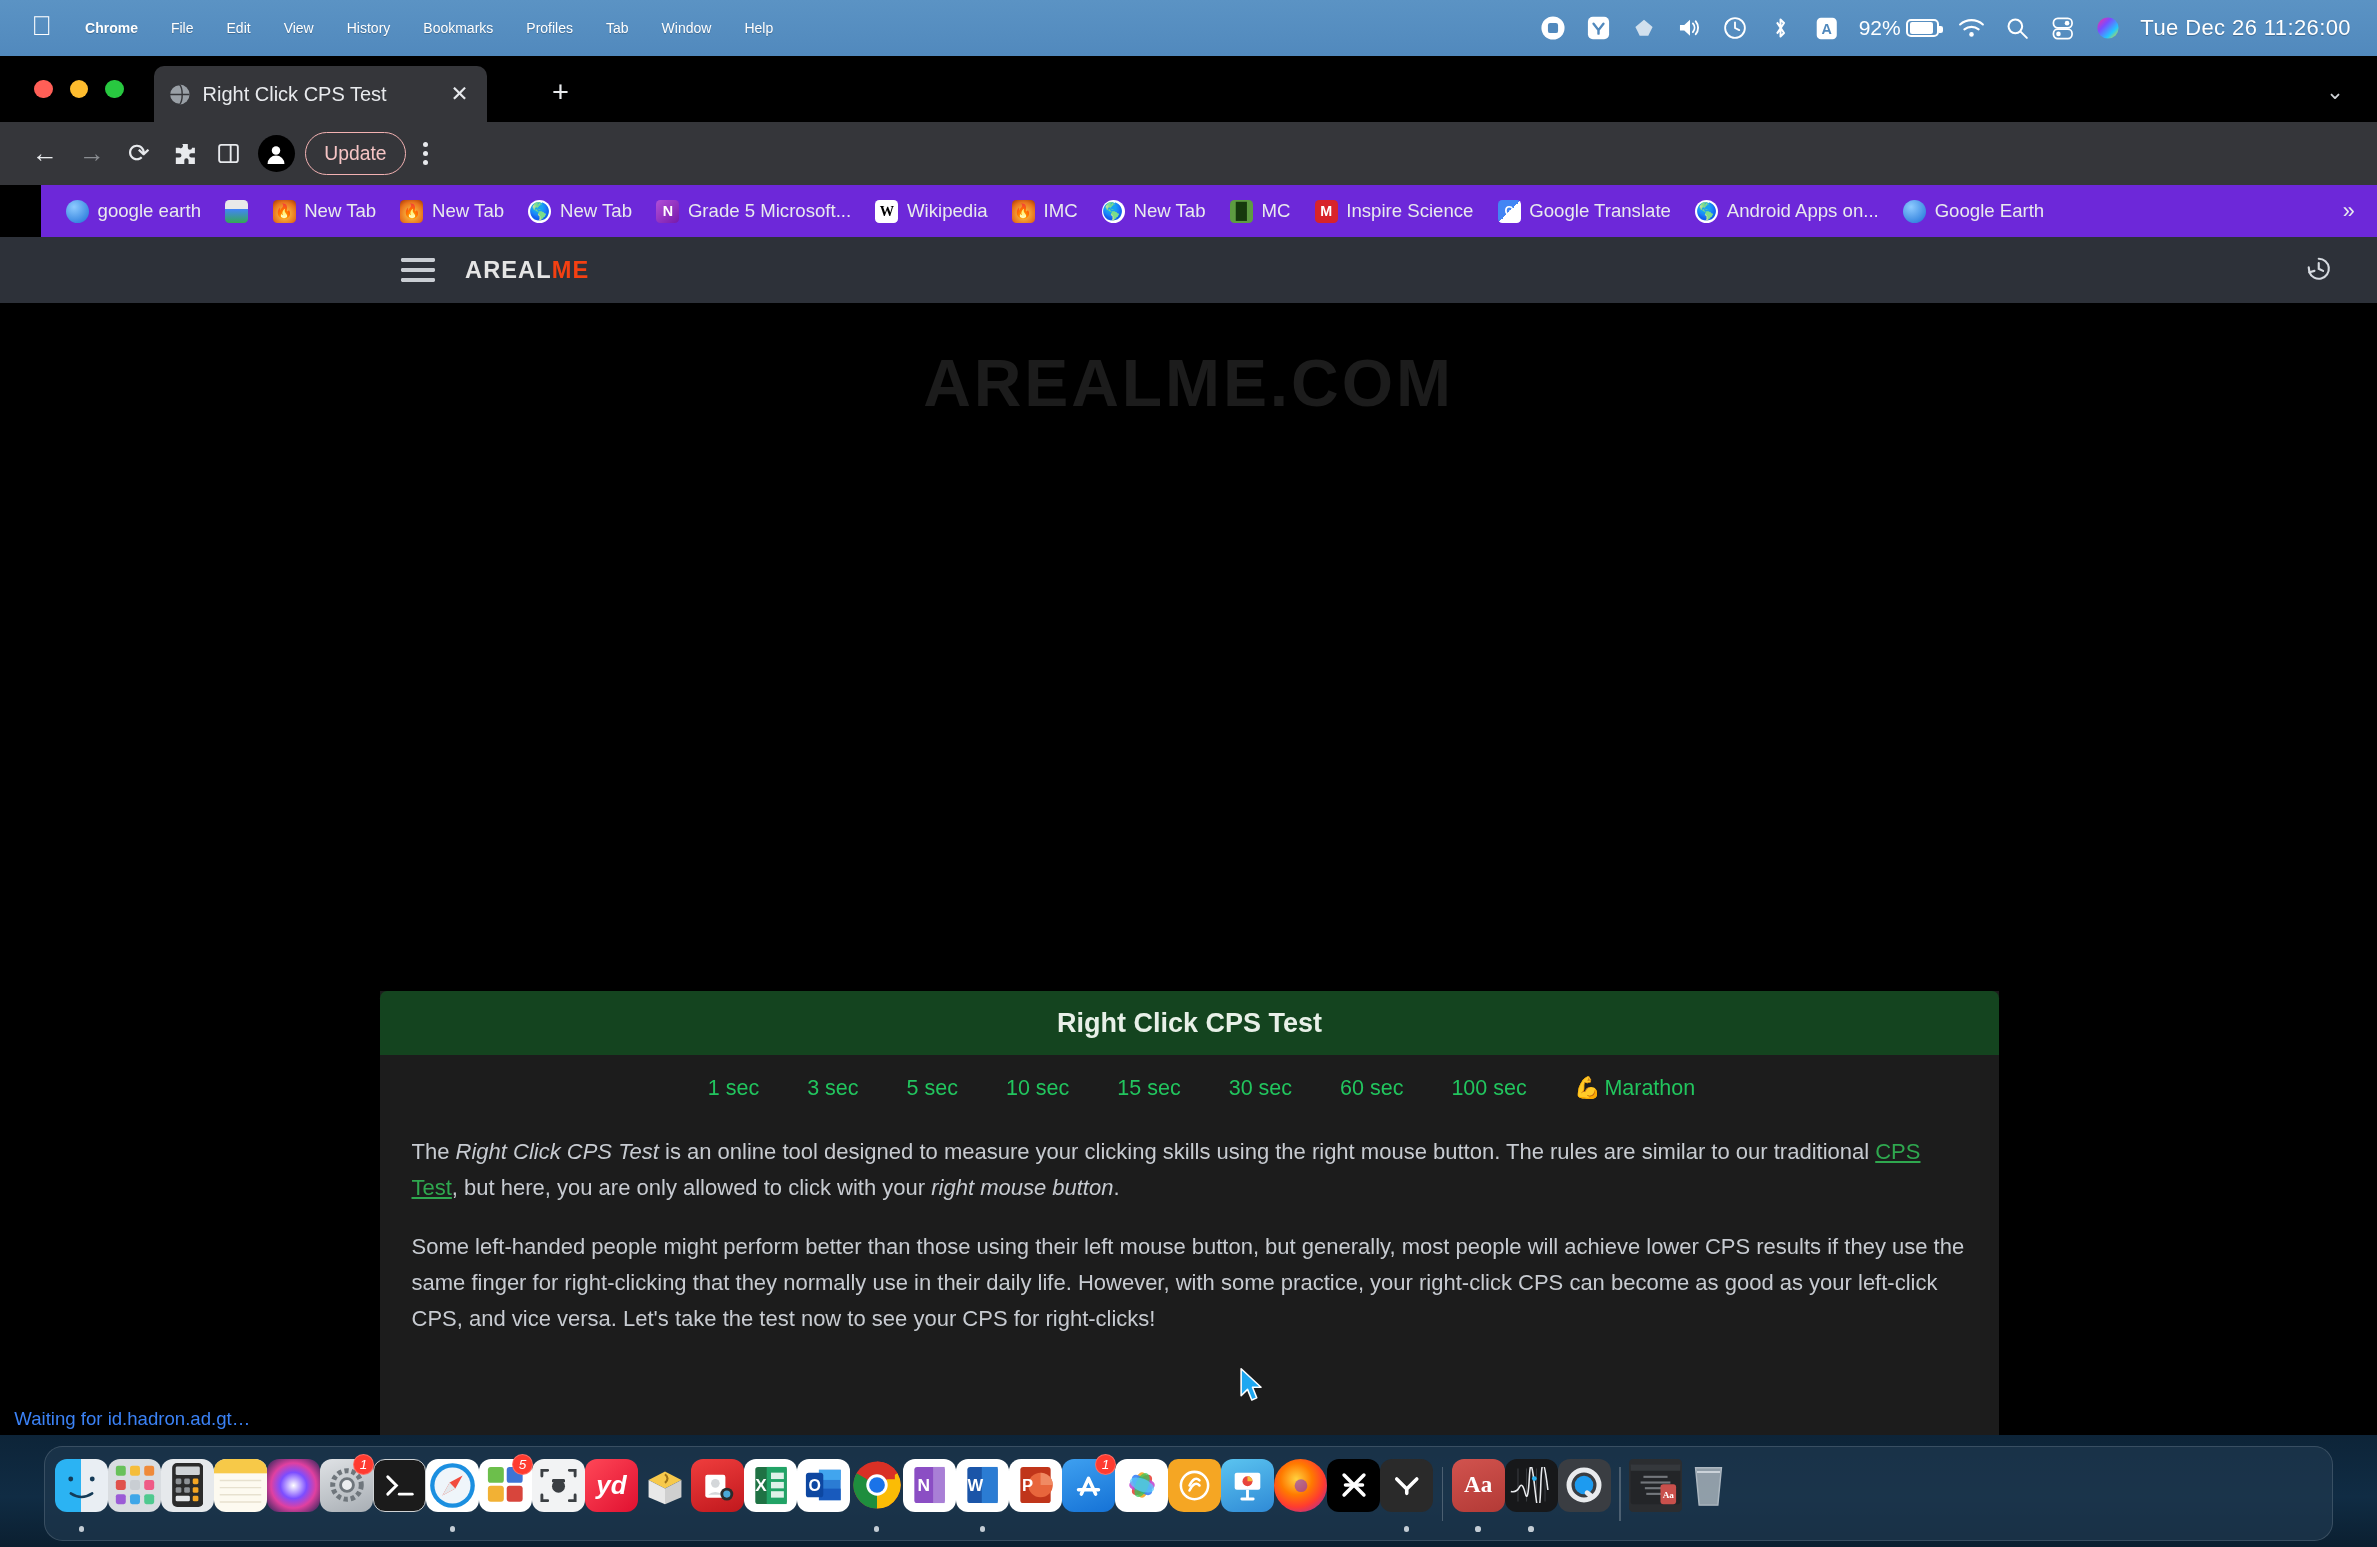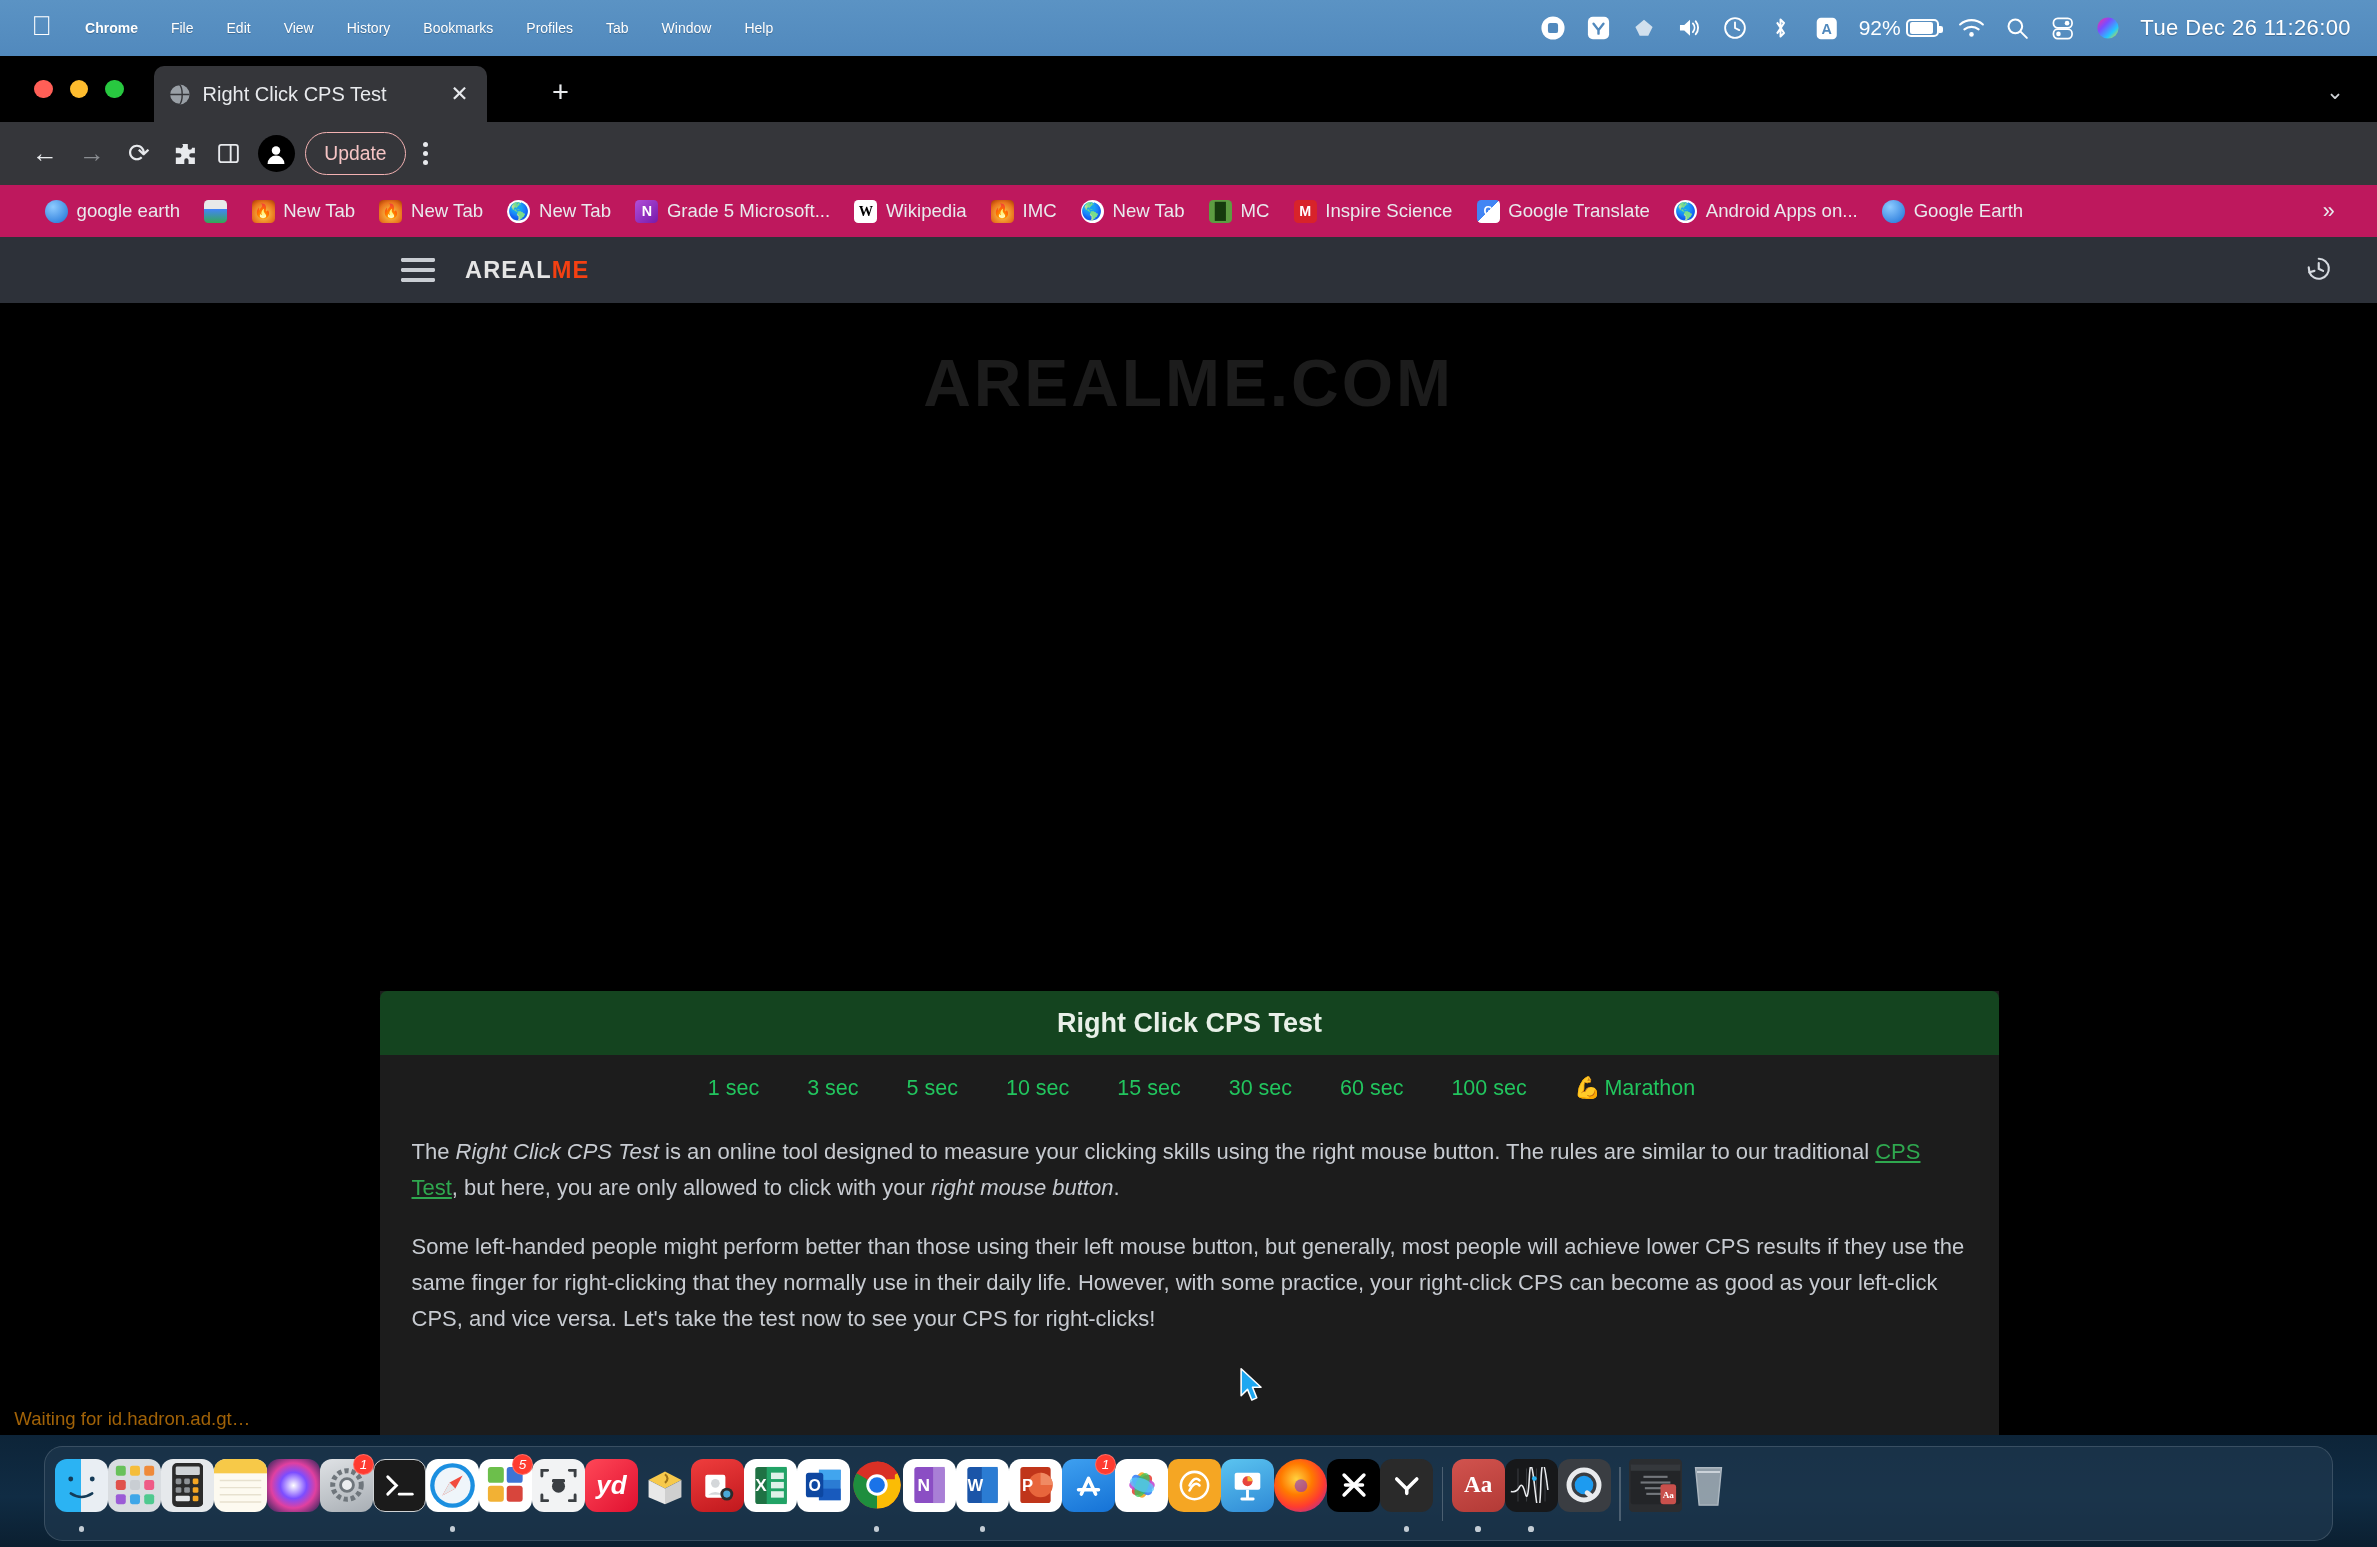--- a/index.html
+++ b/index.html
@@ -64,21 +64,21 @@
   #omnibox .obtrail{ margin-left:auto; display:flex; gap:21.5px; align-items:center;}
   #toolbar .tbicon{ width:44px;height:44px;display:flex;align-items:center;justify-content:center;color:#e8eaed;}
   #updatebtn{
     height:43px; border:1.4px solid #f3b2b2; border-radius:21.5px; color:#f6c5c5;
     font-size:19.3px; display:flex;align-items:center; padding:0 18.6px; margin-left:10px;
   }
   #menudots{ width:34px;height:44px;display:flex;flex-direction:column;align-items:center;justify-content:center;gap:4.3px;margin-left:2.9px;}
   #menudots i{ width:5px;height:5px;border-radius:50%;background:#e8eaed;display:block;}
   #avatar{ width:37px;height:37px;border-radius:50%;background:#000;display:flex;align-items:center;justify-content:center;margin-left:7.2px;}
 
-  #bookmarks{ height:52px; background:#be185d; display:flex; align-items:center; padding:0 35px; gap:4.3px; overflow:hidden;}
+  #bookmarks{ height:52px; background:#6d28d9; display:flex; align-items:center; padding:0 15px; gap:4.3px; overflow:hidden;margin-left:41px;}
   .bm{ display:flex; align-items:center; gap:8.6px; padding:4.3px 10px; border-radius:5.7px; white-space:nowrap;}
   .bm .bmlabel{ color:#e8eaed; font-size:18.6px;}
   .bmicon{ width:23px;height:23px;border-radius:4.3px;display:flex;align-items:center;justify-content:center;font-size:14.3px;font-weight:bold;color:#fff;flex:0 0 23px;}
   #bmoverflow{ margin-left:auto; color:#e8eaed; font-size:21.5px; padding-right:7.2px;}
 
   
   #page{ position:absolute; left:0; top:181px; width:2377px; height:1198px; background:#000;}
   #siteheader{
     height:66px; background:#2d3139; display:flex; align-items:center; padding:0 0 0 401px;
   }
@@ -112,21 +112,21 @@
   #body p{ margin-bottom:24px;}
   #body i{ font-style:italic;}
   #body a{ color:#2fa84f; text-decoration:underline;}
 
   #progressrow{ position:absolute; left:0; right:0; top:456px; height:7.2px;}
   #progbar{ position:absolute; left:1087px; top:0; width:195px; height:6.4px; background:#9a9a9a; border-radius:1.4px;}
   #progfill{ position:absolute; left:0; top:0; height:6.4px; width:172px; background:#1a73e8; border-radius:1.4px;}
 
   #statusbar{
     position:absolute; left:0; bottom:0; height:31.5px; min-width:372px; background:#000;
-    display:flex; align-items:center; padding:0 14.3px; color:#a16207; font-size:18.6px;
+    display:flex; align-items:center; padding:0 14.3px; color:#3b82f6; font-size:18.6px;
   }
 
   #cursor{ position:absolute; left:1239px; top:1130px; z-index:50; }
 
   
   #dockwrap{
     position:absolute; left:0; bottom:0; width:2377px; height:112px;
     background:linear-gradient(180deg,#0d2438 0%,#102c44 55%,#0b1f30 100%);
     display:flex; align-items:flex-end; justify-content:center;
   }

